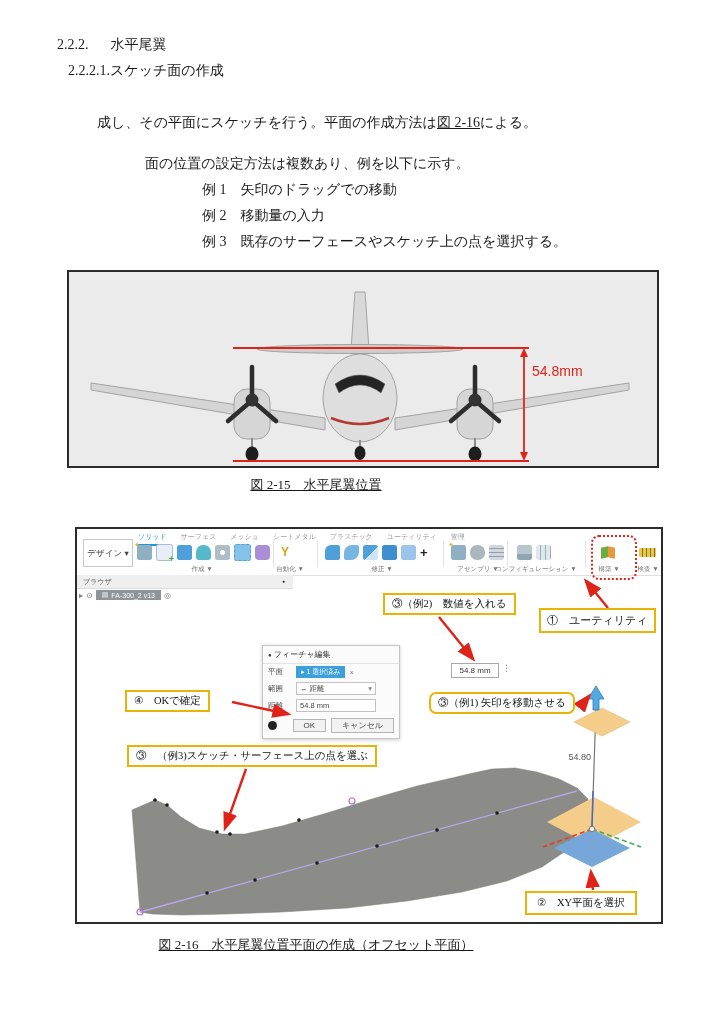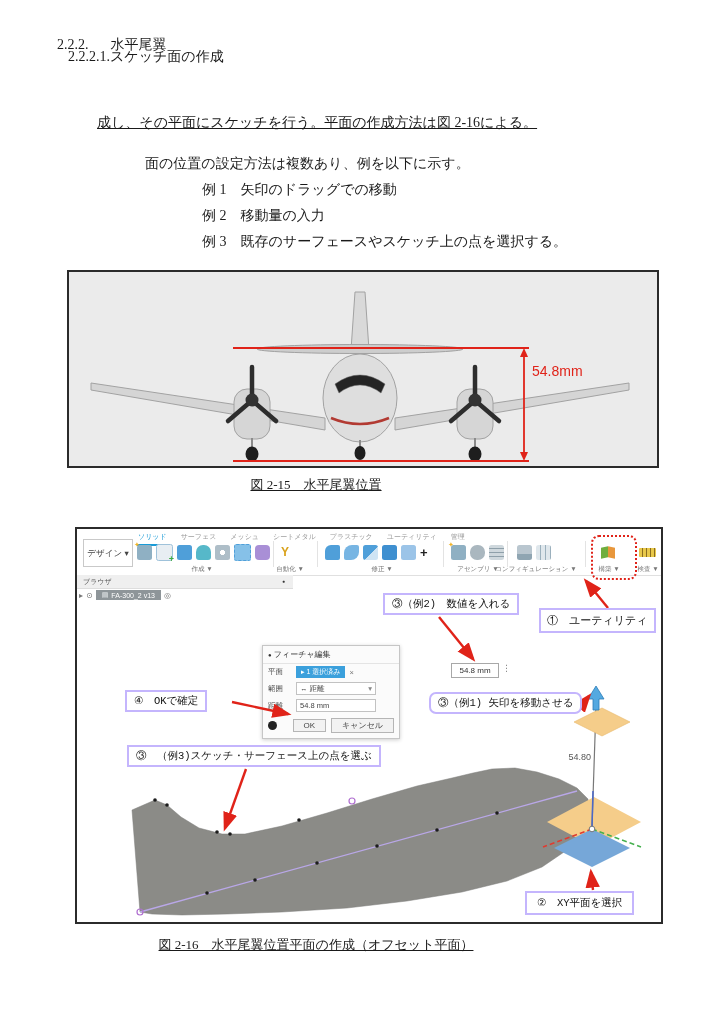--- a/index.html
+++ b/index.html
@@ -48,42 +48,42 @@
   .fieldbox{border:1px solid #c2c2c2;background:#fff;height:11px;line-height:11px;padding:0 3px;align-items:center;}
   #dialog .foot{display:flex;align-items:center;gap:5px;padding:4px 5px 5px;}
   .info-dot{width:9px;height:9px;border-radius:50%;background:#222;color:#fff;font-size:7px;
      line-height:9px;text-align:center;}
   .dbtn{border:1px solid #b5b5b5;background:#f2f2f2;font-size:8px;padding:1px 10px;color:#444;}
   
   #offset-input{left:374px;top:134px;width:46px;height:13px;border:1px solid #a8a8a8;background:#fff;
      font-size:8px;text-align:center;line-height:13px;color:#333;z-index:3;}
   #offset-handle{left:425px;top:134px;font-size:9px;color:#888;z-index:3;}
   
-  .callout{border:2px solid #c4b5fd;background:#fff;color:#111;font-size:10.5px;
-     font-family:Liberation Mono, monospace;padding:2px 7px;white-space:nowrap;z-index:6;}
+  .callout{border:2px solid #eab308;background:#fff;color:#111;font-size:10.5px;
+     font-family:Liberation Serif, serif;padding:2px 7px;white-space:nowrap;z-index:6;}
   #co-ex2{left:306px;top:64px;}
   #co-offset{left:462px;top:79px;font-size:11px;padding:3px 6px;}
   #co-ok{left:48px;top:161px;}
   #co-ex1{left:352px;top:163px;border-radius:7px;}
   #co-ex3{left:50px;top:216px;}
   #co-xy{left:448px;top:362px;padding:3px 10px;}
   svg{display:block;}
   #scene,#arrows{left:0;top:0;z-index:1;pointer-events:none;}
   #arrows{z-index:5;}
 </style>
 </head>
 <body>
 
 <div id="page">
 
   <div class="abs doc" style="left:57px;top:36px;">
     <span style="margin-right:22px;">2.2.2.</span><span>水平尾翼</span>
   </div>
-  <div class="abs doc" style="left:68px;top:48px;font-family:Liberation Serif, serif;">2.2.2.1.スケッチ面の作成</div>
-  <div class="abs doc" style="left:97px;top:114px;text-decoration:underline;">
+  <div class="abs doc" style="left:68px;top:62px;font-family:Liberation Serif, serif;">2.2.2.1.スケッチ面の作成</div>
+  <div class="abs doc" style="left:97px;top:114px;">
     <span>成し、その平面にスケッチを行う。平面の作成方法は</span><span class="u">図 2-16</span><span>による。</span>
   </div>
   <div class="abs doc" style="left:145px;top:155px;">面の位置の設定方法は複数あり、例を以下に示す。</div>
   <div class="abs doc" style="left:202px;top:181px;">
     <span style="margin-right:14px;">例 1</span><span>矢印のドラッグでの移動</span>
   </div>
   <div class="abs doc" style="left:202px;top:207px;">
     <span style="margin-right:14px;">例 2</span><span>移動量の入力</span>
   </div>
   <div class="abs doc" style="left:202px;top:233px;">

